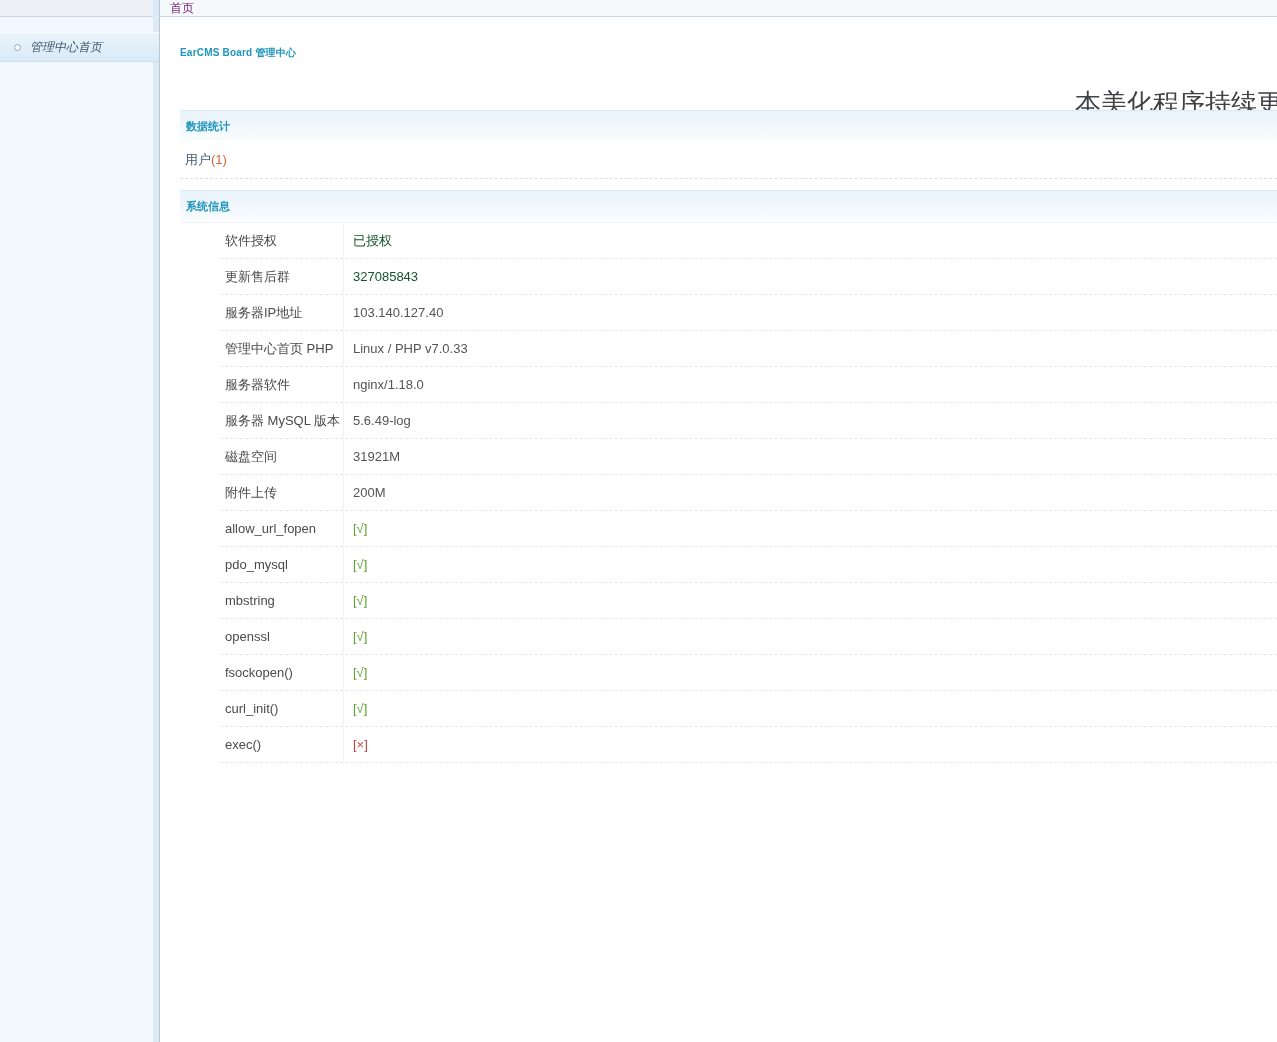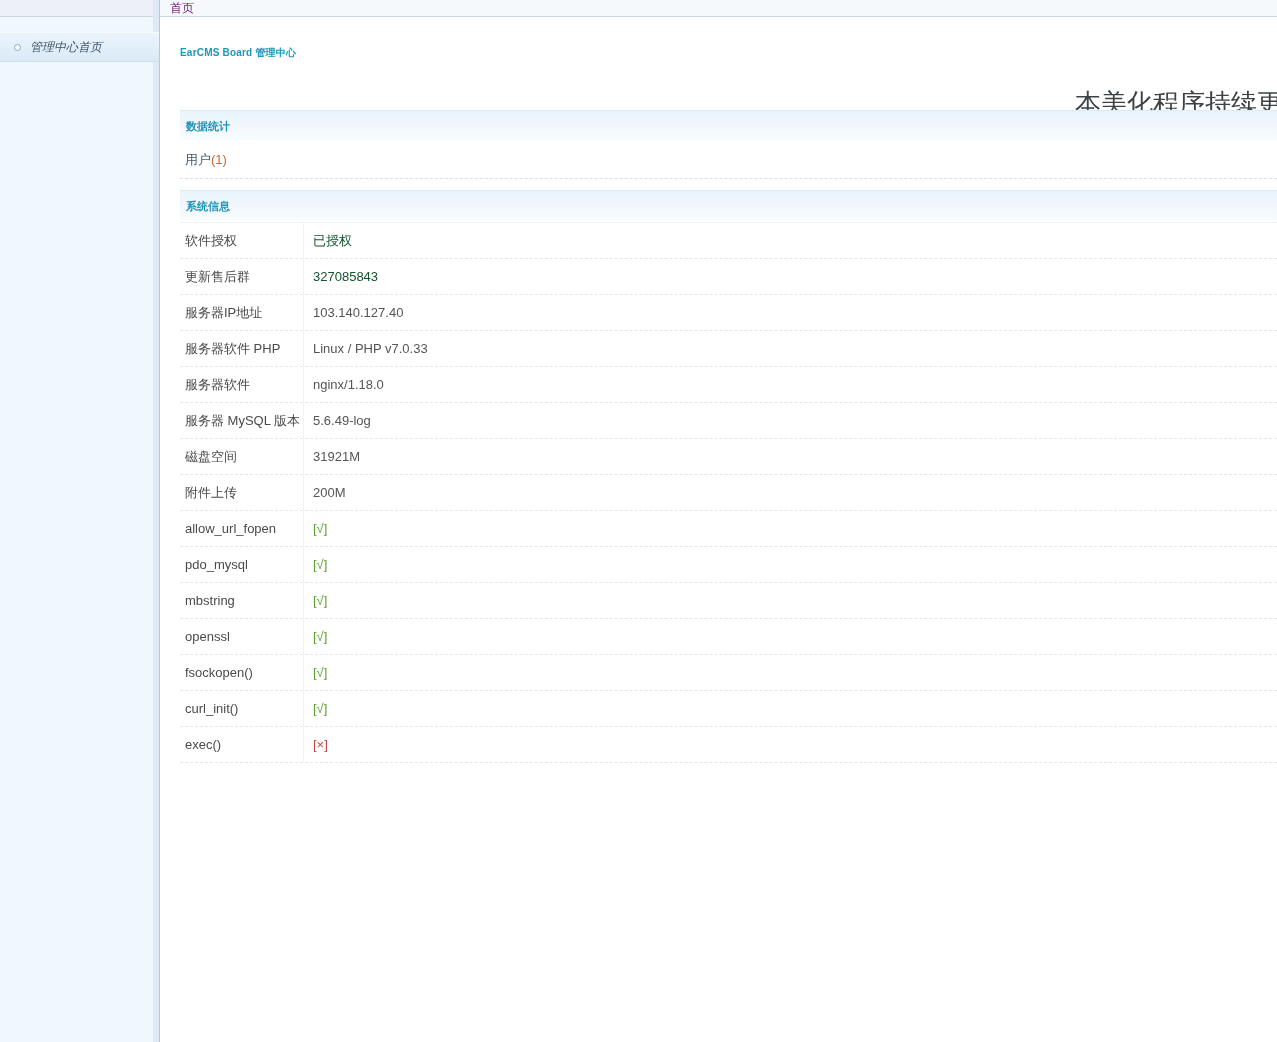--- a/index.html
+++ b/index.html
@@ -88,20 +88,21 @@
   .stat-count { color:#cc6633; }
 
   .sys-table {
     position:absolute; top:204px; left:0; right:0;
     border-top:1px solid #f0f3f6;
   }
   .sys-row {
     display:flex; align-items:stretch; height:36px;
     border-bottom:1px dashed #e3e8ed;
     font-size:13px;
+    margin-left:40px;
   }
   .sys-label {
     width:124px; padding-left:5px; color:#4a4a4a;
     display:flex; align-items:center;
     border-right:1px solid #eef2f5;
   }
   .sys-value {
     padding-left:9px; color:#555555;
     display:flex; align-items:center;
   }
@@ -152,21 +153,21 @@
       </div>
       <div class="sys-row">
         <div class="sys-label">更新售后群</div>
         <div class="sys-value link">327085843</div>
       </div>
       <div class="sys-row">
         <div class="sys-label">服务器IP地址</div>
         <div class="sys-value text">103.140.127.40</div>
       </div>
       <div class="sys-row">
-        <div class="sys-label">服务器软件 PHP</div>
+        <div class="sys-label">管理中心首页 PHP</div>
         <div class="sys-value text">Linux / PHP v7.0.33</div>
       </div>
       <div class="sys-row">
         <div class="sys-label">服务器软件</div>
         <div class="sys-value text">nginx/1.18.0</div>
       </div>
       <div class="sys-row">
         <div class="sys-label">服务器 MySQL 版本</div>
         <div class="sys-value text">5.6.49-log</div>
       </div>

